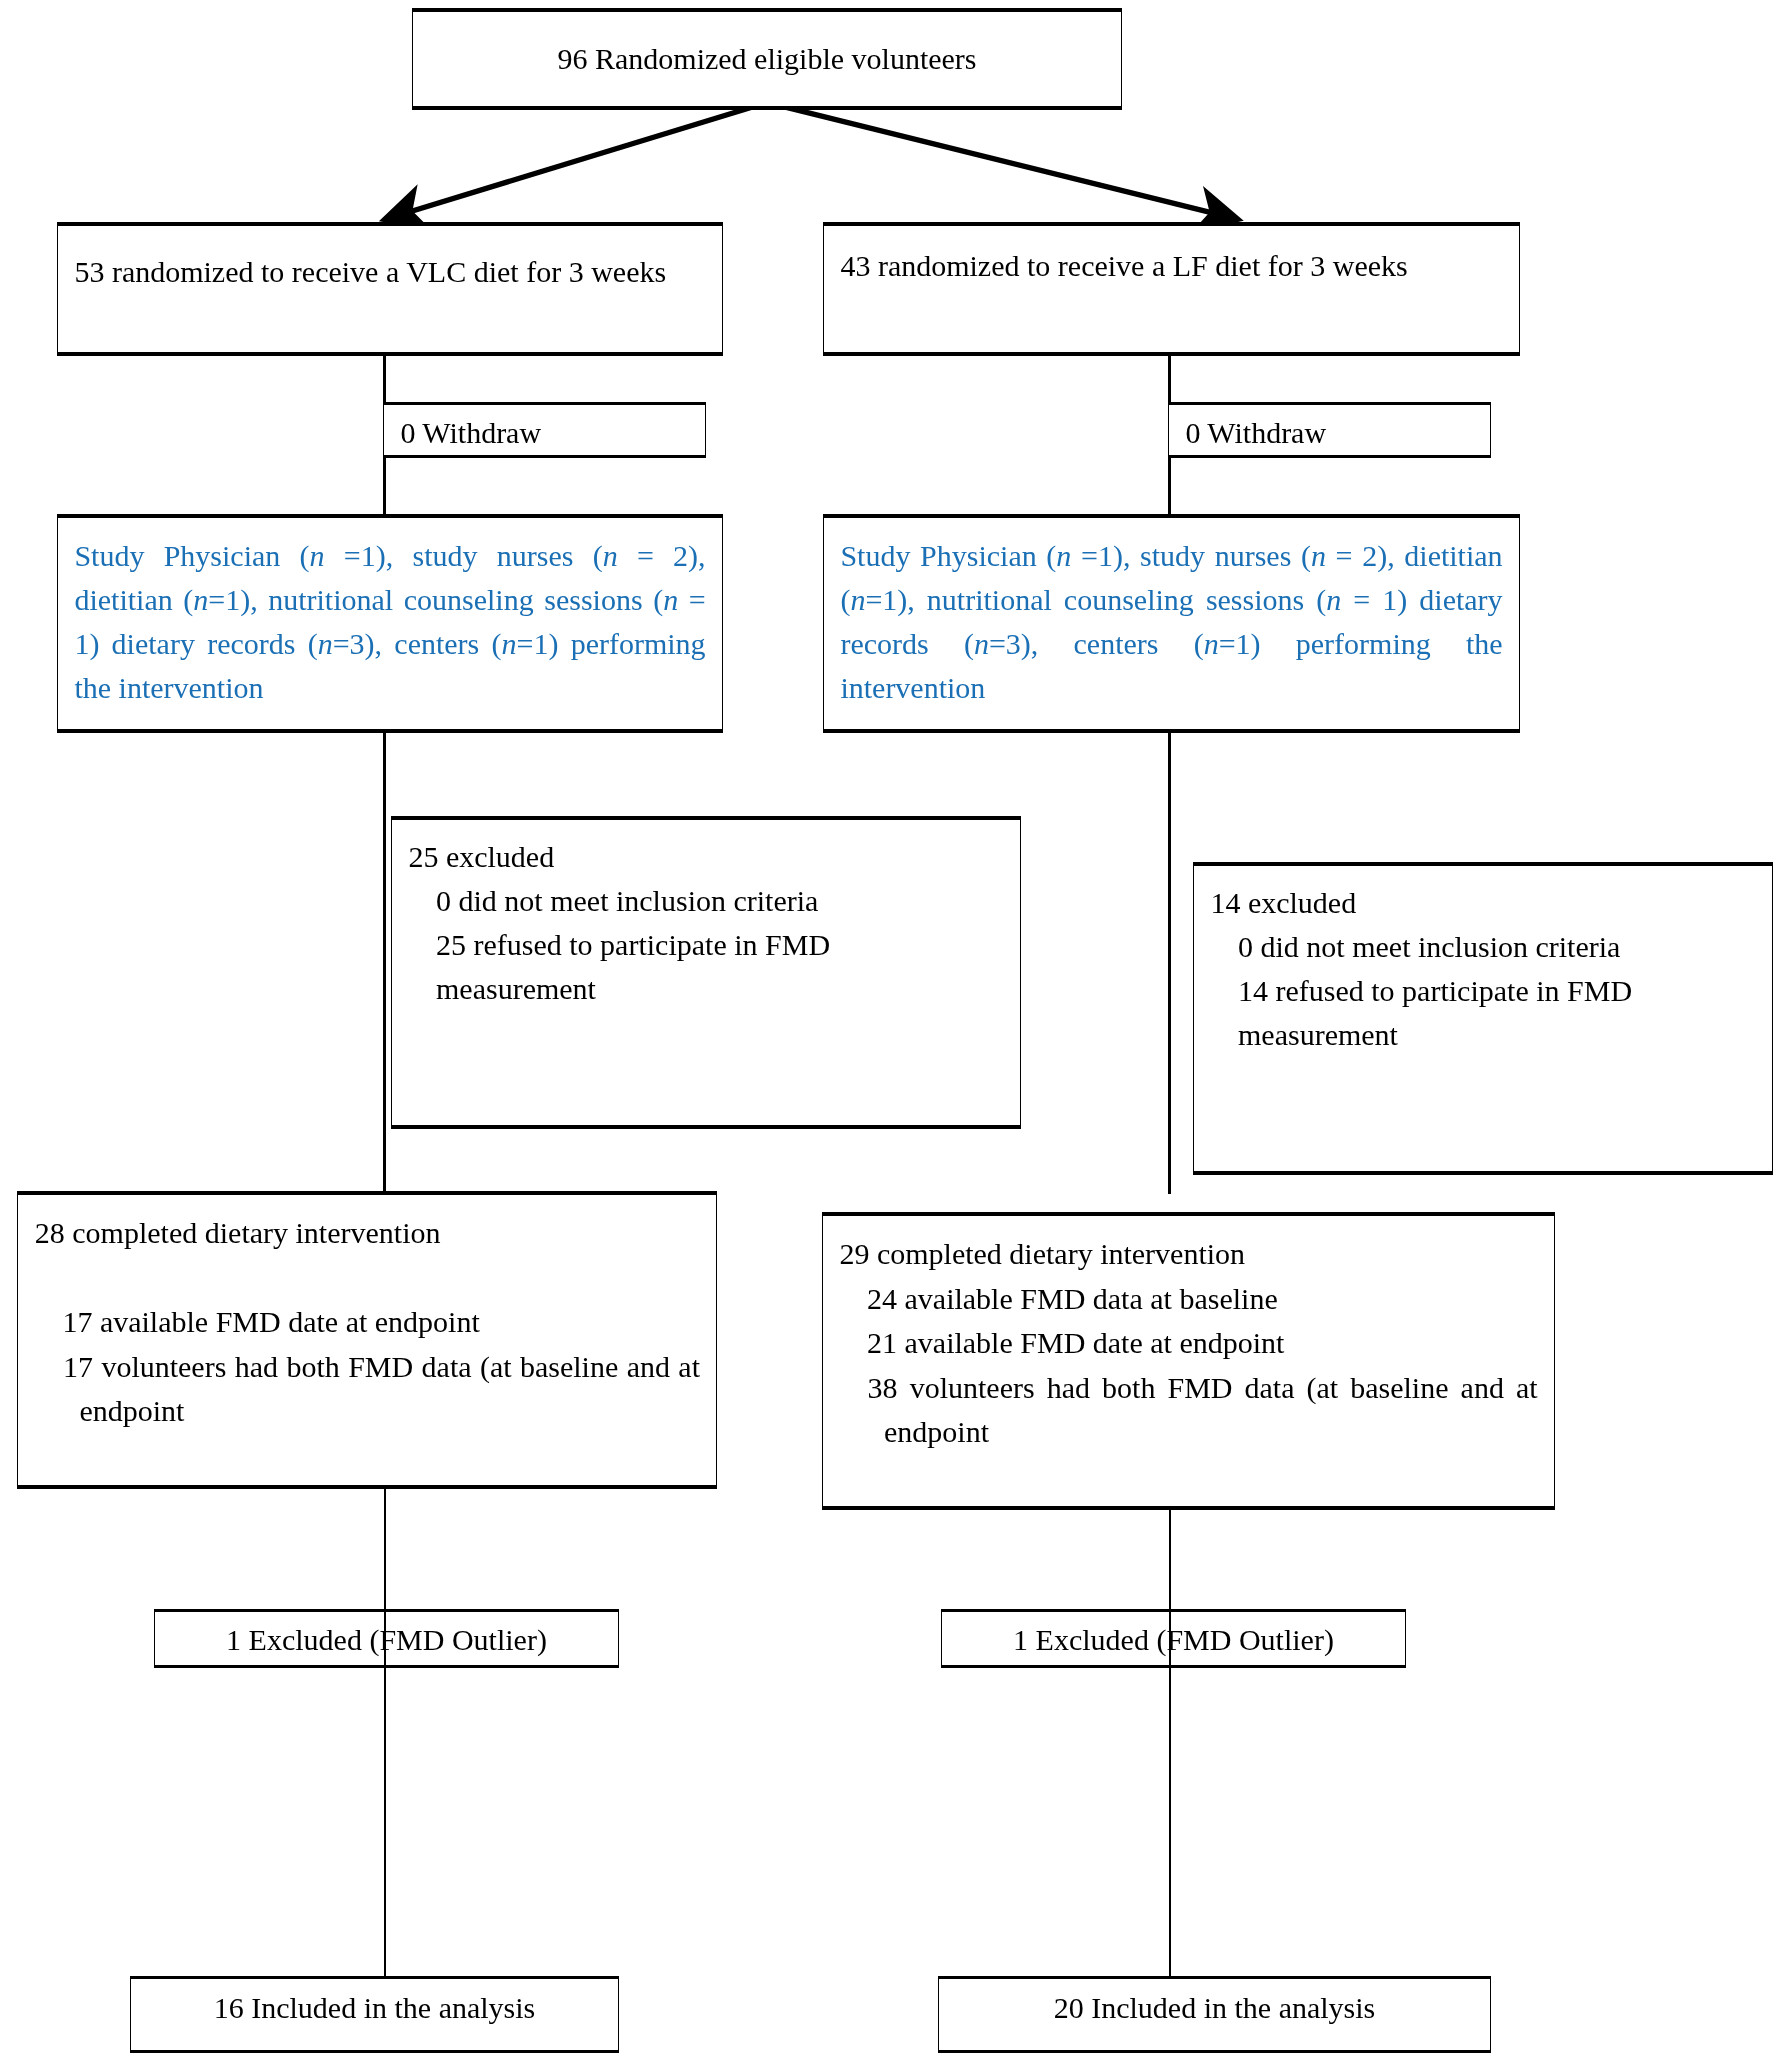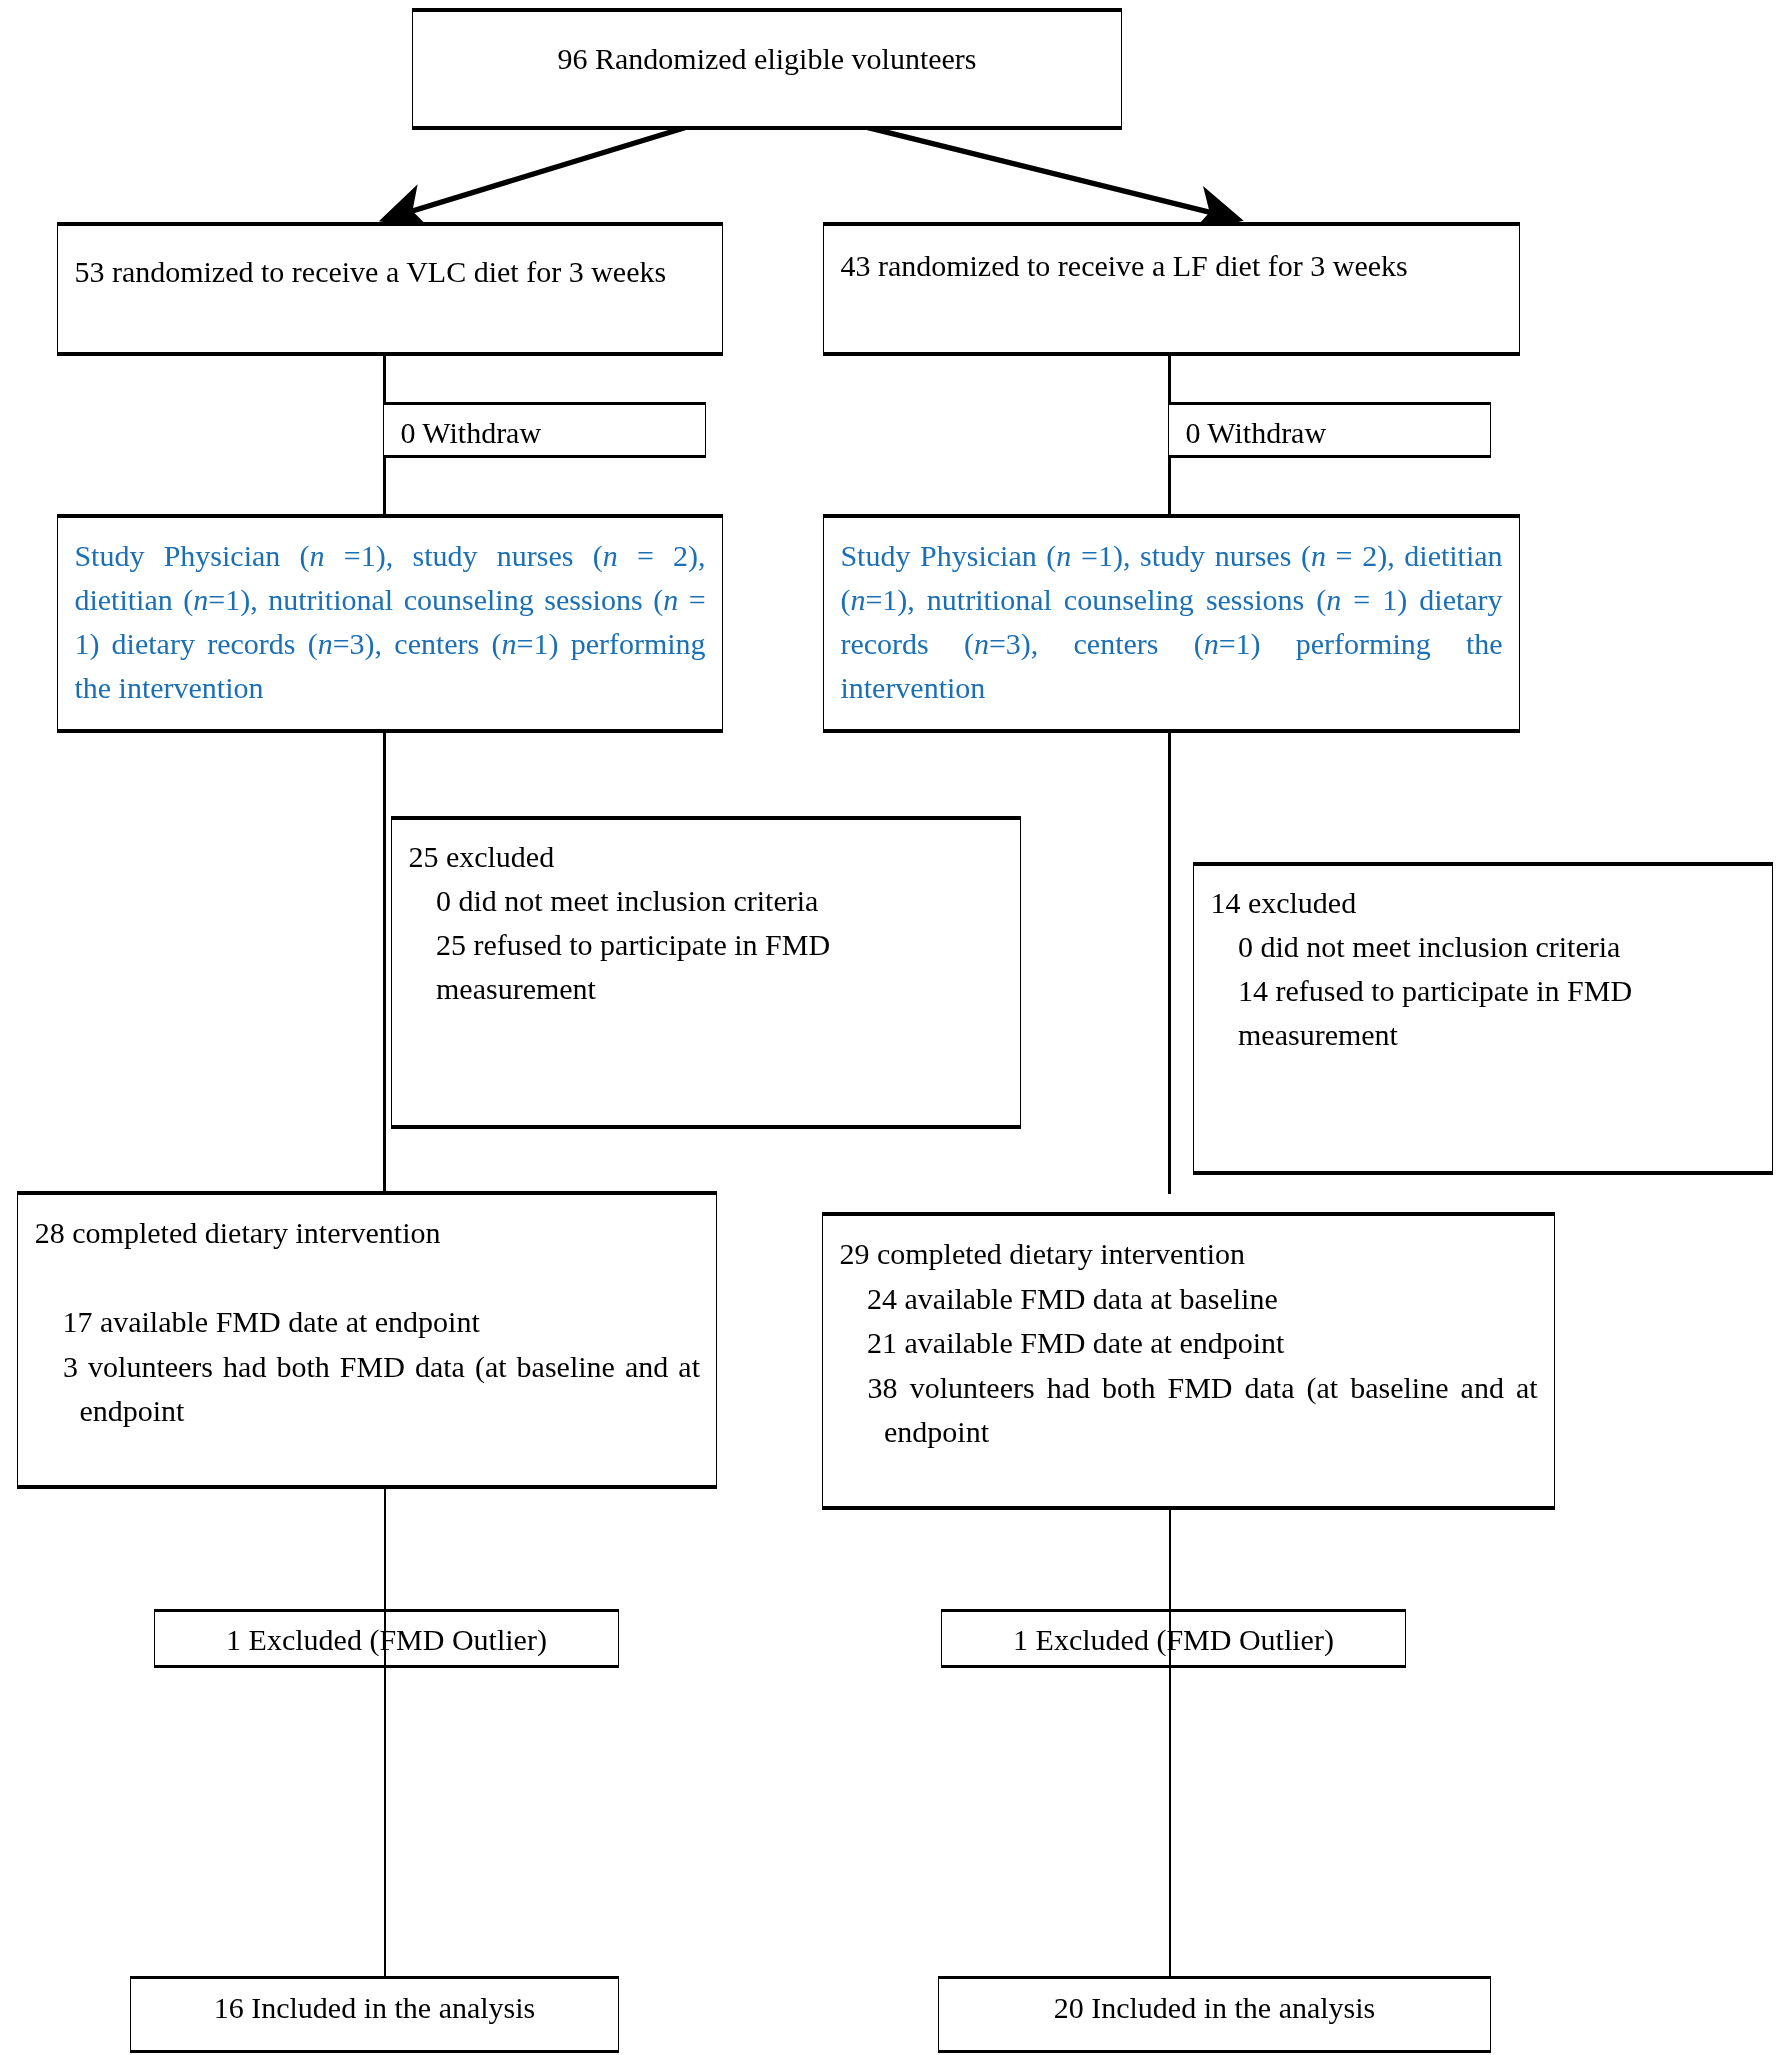--- a/index.html
+++ b/index.html
@@ -86,21 +86,21 @@
   <div class="vline" style="left:383px; top:356px; height:160px;"></div>
   <div class="vline" style="left:383px; top:730px; height:464px;"></div>
   <div class="vline thin" style="left:384px; top:1489px; height:121px;"></div>
   <div class="vline thin" style="left:384px; top:1609px; height:368px;"></div>
 
   <div class="vline" style="left:1168px; top:356px; height:160px;"></div>
   <div class="vline" style="left:1168px; top:730px; height:464px;"></div>
   <div class="vline thin" style="left:1169px; top:1489px; height:121px;"></div>
   <div class="vline thin" style="left:1169px; top:1609px; height:368px;"></div>
 
-  <div class="box" style="left:412px; top:7.7px; width:710px; height:122px;">
+  <div class="box" style="left:412px; top:7.7px; width:710px; height:102px;">
     <div class="box-text center pad" style="top:25px;">96 Randomized eligible volunteers</div>
   </div>
 
   <div class="box" style="left:57px; top:222px; width:666px; height:134px;">
     <div class="box-text just pad" style="top:18.4px;margin-top:6px;">53 randomized to receive a VLC diet for 3 weeks</div>
   </div>
 
   <div class="box" style="left:823px; top:222px; width:697px; height:134px;">
     <div class="box-text just pad" style="top:18.4px;">43 randomized to receive a LF diet for 3 weeks</div>
   </div>
@@ -133,21 +133,21 @@
 
   <div class="box" style="left:1193px; top:834px; width:580px; height:313px;margin-top:28px;">
     <div class="box-text pad" style="top:14.5px;">14 excluded</div>
     <div class="box-text pad indent" style="top:59px;">0 did not meet inclusion criteria</div>
     <div class="box-text pad indent" style="top:103px; padding-right:34px;">14 refused to participate in FMD measurement</div>
   </div>
 
   <div class="box" style="left:17.4px; top:1191px; width:700px; height:298px;">
     <div class="box-text pad" style="top:16.4px;">28 completed dietary intervention</div>
     <div class="box-text pad indent" style="top:105px;">17 available FMD date at endpoint</div>
-    <div class="box-text pad just" style="top:150px; padding-left:61px; text-indent:-16.4px;">3 volunteers had both FMD data (at baseline and at endpoint</div>
+    <div class="box-text pad just" style="top:150px; padding-left:61px; text-indent:-16.4px;">17 volunteers had both FMD data (at baseline and at endpoint</div>
   </div>
 
   <div class="box" style="left:822px; top:1212px; width:733px; height:298px;">
     <div class="box-text pad" style="top:16.4px;">29 completed dietary intervention</div>
     <div class="box-text pad indent" style="top:61px;">24 available FMD data at baseline</div>
     <div class="box-text pad indent" style="top:105px;">21 available FMD date at endpoint</div>
     <div class="box-text pad just" style="top:150px; padding-left:61px; text-indent:-16.4px;">38 volunteers had both FMD data (at baseline and at endpoint</div>
   </div>
 
   <div class="box thin" style="left:154px; top:1609px; width:465px; height:59px; background:transparent;">

